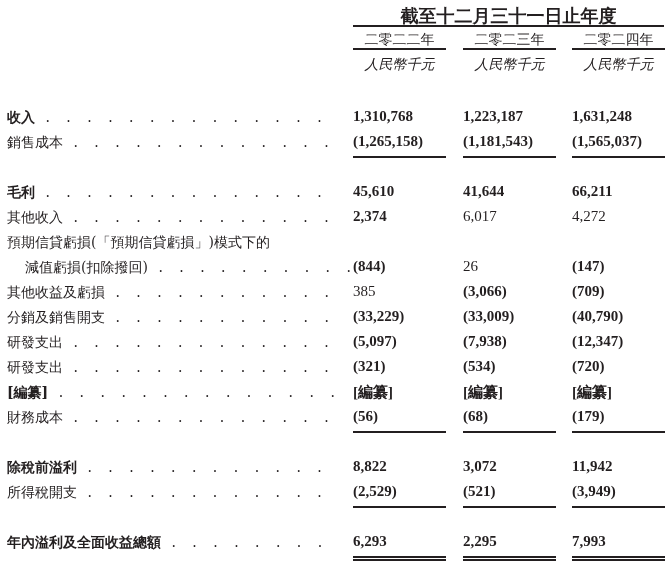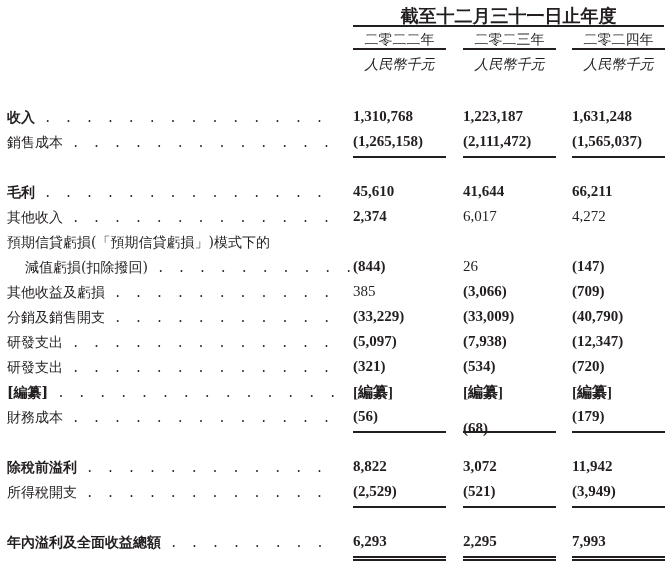--- a/index.html
+++ b/index.html
@@ -38,21 +38,21 @@
 <div class="abs unit c2">人民幣千元</div>
 <div class="abs unit c3">人民幣千元</div>
 
 <div id="table">
     <div class="abs label bold" style="top: 109px;"><span>收入</span><span class="dots" style="font-weight: normal;"> . . . . . . . . . . . . . . . . . . . . . . . . . . . . . . . . . . . .</span></div>
     <div class="abs num bold" style="top: 108px; left: 353px;">1,310,768</div>
     <div class="abs num bold" style="top: 108px; left: 463px;">1,223,187</div>
     <div class="abs num bold" style="top: 108px; left: 572px;">1,631,248</div>
     <div class="abs label" style="top: 134px;"><span>銷售成本</span><span class="dots" style="font-weight: normal;"> . . . . . . . . . . . . . . . . . . . . . . . . . . . . . . . . . . . .</span></div>
     <div class="abs num neg" style="top: 133px; left: 353px;">(1,265,158)</div>
-    <div class="abs num neg" style="top: 133px; left: 463px;">(2,111,472)</div>
+    <div class="abs num neg" style="top: 133px; left: 463px;">(1,181,543)</div>
     <div class="abs num neg" style="top: 133px; left: 572px;">(1,565,037)</div>
     <div class="abs ul" style="left: 353px; top: 156px;"></div>
     <div class="abs ul" style="left: 463px; top: 156px;"></div>
     <div class="abs ul" style="left: 572px; top: 156px;"></div>
     <div class="abs label bold" style="top: 184px;"><span>毛利</span><span class="dots" style="font-weight: normal;"> . . . . . . . . . . . . . . . . . . . . . . . . . . . . . . . . . . . .</span></div>
     <div class="abs num bold" style="top: 183px; left: 353px;">45,610</div>
     <div class="abs num bold" style="top: 183px; left: 463px;">41,644</div>
     <div class="abs num bold" style="top: 183px; left: 572px;">66,211</div>
     <div class="abs label" style="top: 209px;"><span>其他收入</span><span class="dots" style="font-weight: normal;"> . . . . . . . . . . . . . . . . . . . . . . . . . . . . . . . . . . . .</span></div>
     <div class="abs num" style="top: 208px; left: 353px; font-weight: bold;">2,374</div>
@@ -78,21 +78,21 @@
     <div class="abs label" style="top: 359px;"><span>研發支出</span><span class="dots" style="font-weight: normal;"> . . . . . . . . . . . . . . . . . . . . . . . . . . . . . . . . . . . .</span></div>
     <div class="abs num neg" style="top: 358px; left: 353px;">(321)</div>
     <div class="abs num neg" style="top: 358px; left: 463px;">(534)</div>
     <div class="abs num neg" style="top: 358px; left: 572px;">(720)</div>
     <div class="abs label bold" style="top: 384px;"><span>[編纂]</span><span class="dots" style="font-weight: normal;"> . . . . . . . . . . . . . . . . . . . . . . . . . . . . . . . . . . . .</span></div>
     <div class="abs num bold" style="top: 383px; left: 353px;">[編纂]</div>
     <div class="abs num bold" style="top: 383px; left: 463px;">[編纂]</div>
     <div class="abs num bold" style="top: 383px; left: 572px;">[編纂]</div>
     <div class="abs label" style="top: 409px;"><span>財務成本</span><span class="dots" style="font-weight: normal;"> . . . . . . . . . . . . . . . . . . . . . . . . . . . . . . . . . . . .</span></div>
     <div class="abs num neg" style="top: 408px; left: 353px;">(56)</div>
-    <div class="abs num neg" style="top: 408px; left: 463px; margin-top: 12px;">(68)</div>
+    <div class="abs num neg" style="top: 408px; left: 463px;">(68)</div>
     <div class="abs num neg" style="top: 408px; left: 572px;">(179)</div>
     <div class="abs ul" style="left: 353px; top: 431px;"></div>
     <div class="abs ul" style="left: 463px; top: 431px;"></div>
     <div class="abs ul" style="left: 572px; top: 431px;"></div>
     <div class="abs label bold" style="top: 459px;"><span>除稅前溢利</span><span class="dots" style="font-weight: normal;"> . . . . . . . . . . . . . . . . . . . . . . . . . . . . . . . . . . . .</span></div>
     <div class="abs num bold" style="top: 458px; left: 353px;">8,822</div>
     <div class="abs num bold" style="top: 458px; left: 463px;">3,072</div>
     <div class="abs num bold" style="top: 458px; left: 572px;">11,942</div>
     <div class="abs label" style="top: 484px;"><span>所得稅開支</span><span class="dots" style="font-weight: normal;"> . . . . . . . . . . . . . . . . . . . . . . . . . . . . . . . . . . . .</span></div>
     <div class="abs num neg" style="top: 483px; left: 353px;">(2,529)</div>

